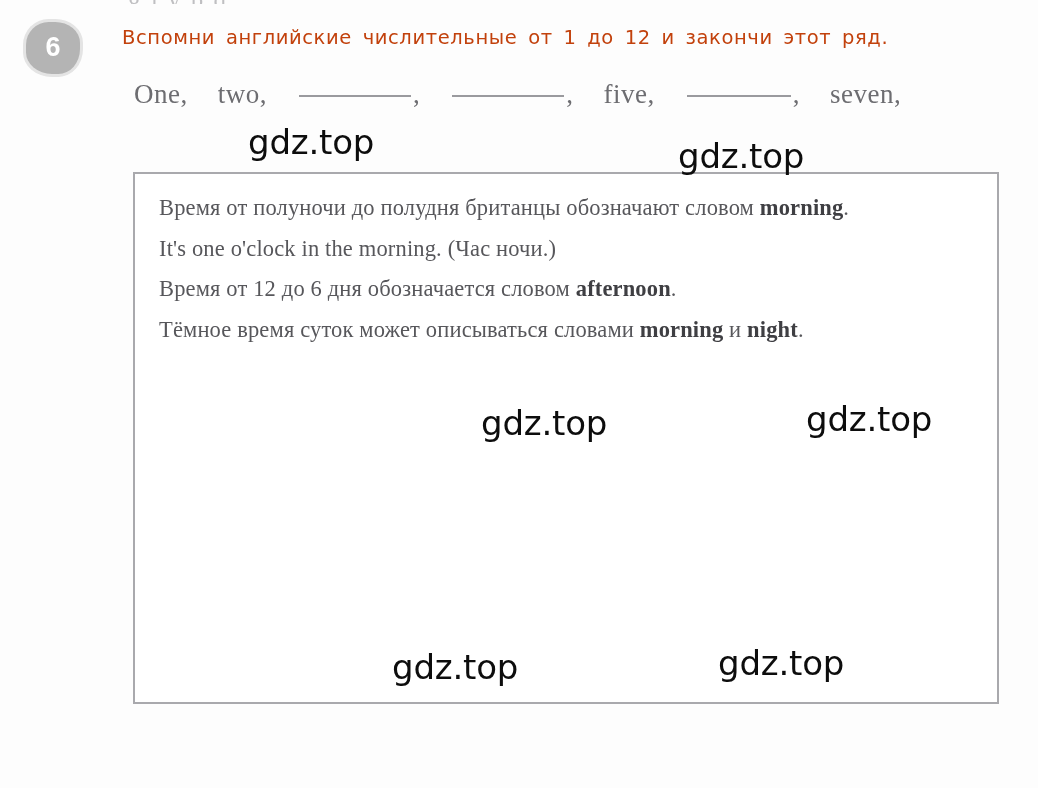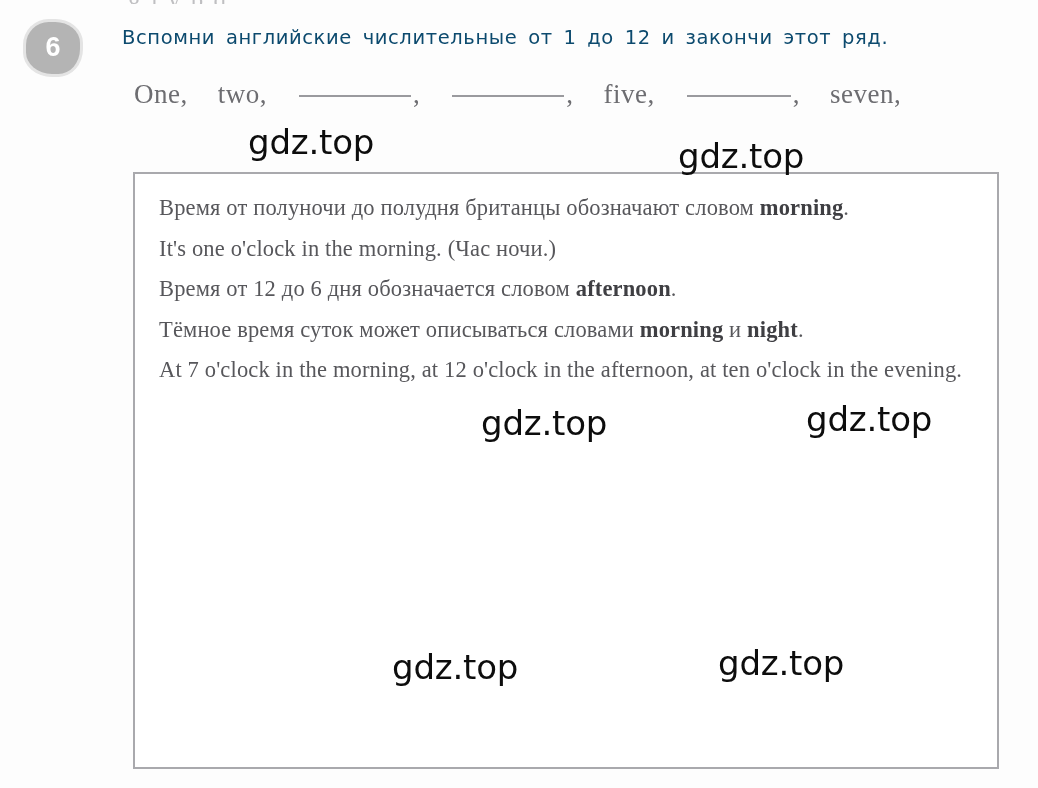--- a/index.html
+++ b/index.html
@@ -77,21 +77,21 @@
   
   .task-text {
     position: absolute;
     left: 122px;
     top: 26px;
     width: 900px;
     font-family: "DejaVu Sans", sans-serif;
     font-size: 19.5px;
     letter-spacing: .6px;
     word-spacing: 4px;
-    color: #0c4a6e;
+    color: #c2410c;
   }
 
   
   .seq {
     position: absolute;
     left: 134px;
     top: 72px;
     width: 910px;
     font-family: "Liberation Serif", serif;
     font-size: 27px;
@@ -113,21 +113,21 @@
   }
   .blank.wide { width: 126px; }
   .blank.narrow { width: 104px; }
 
   
   .note-box {
     position: absolute;
     left: 133px;
     top: 172px;
     width: 866px;
-    height: 597px;
+    height: 532px;
     border: 2px solid #a9a9ad;
     box-sizing: border-box;
     background: #ffffff;
   }
   .note-inner {
     padding: 18px 22px 10px 24px;
     font-family: "Liberation Serif", serif;
     font-size: 22.5px;
     line-height: 31.5px;
     color: #57575b;
@@ -181,21 +181,20 @@
 
     <p class="nojust">It's one o'clock in the morning. (Час ночи.)</p>
 
 
     <p><span>Время от 12 до 6 дня обозначается словом </span><b>afternoon</b><span>.</span></p>
 
 
     <p><span>Тёмное время суток может описываться словами </span><b>morning</b><span> и </span><b>night</b><span>.</span></p>
 
 
-    <p>At 7 o'clock in the morning, at 12 o'clock in the afternoon, at ten o'clock in the evening.</p>
 
   </div>
 </div>
 
 <div class="wm" style="left:248px; top:122px;">gdz.top</div>
 <div class="wm" style="left:678px; top:136px;">gdz.top</div>
 <div class="wm" style="left:481px; top:403px;">gdz.top</div>
 <div class="wm" style="left:806px; top:399px;">gdz.top</div>
 <div class="wm" style="left:392px; top:647px;">gdz.top</div>
 <div class="wm" style="left:718px; top:643px;">gdz.top</div>

